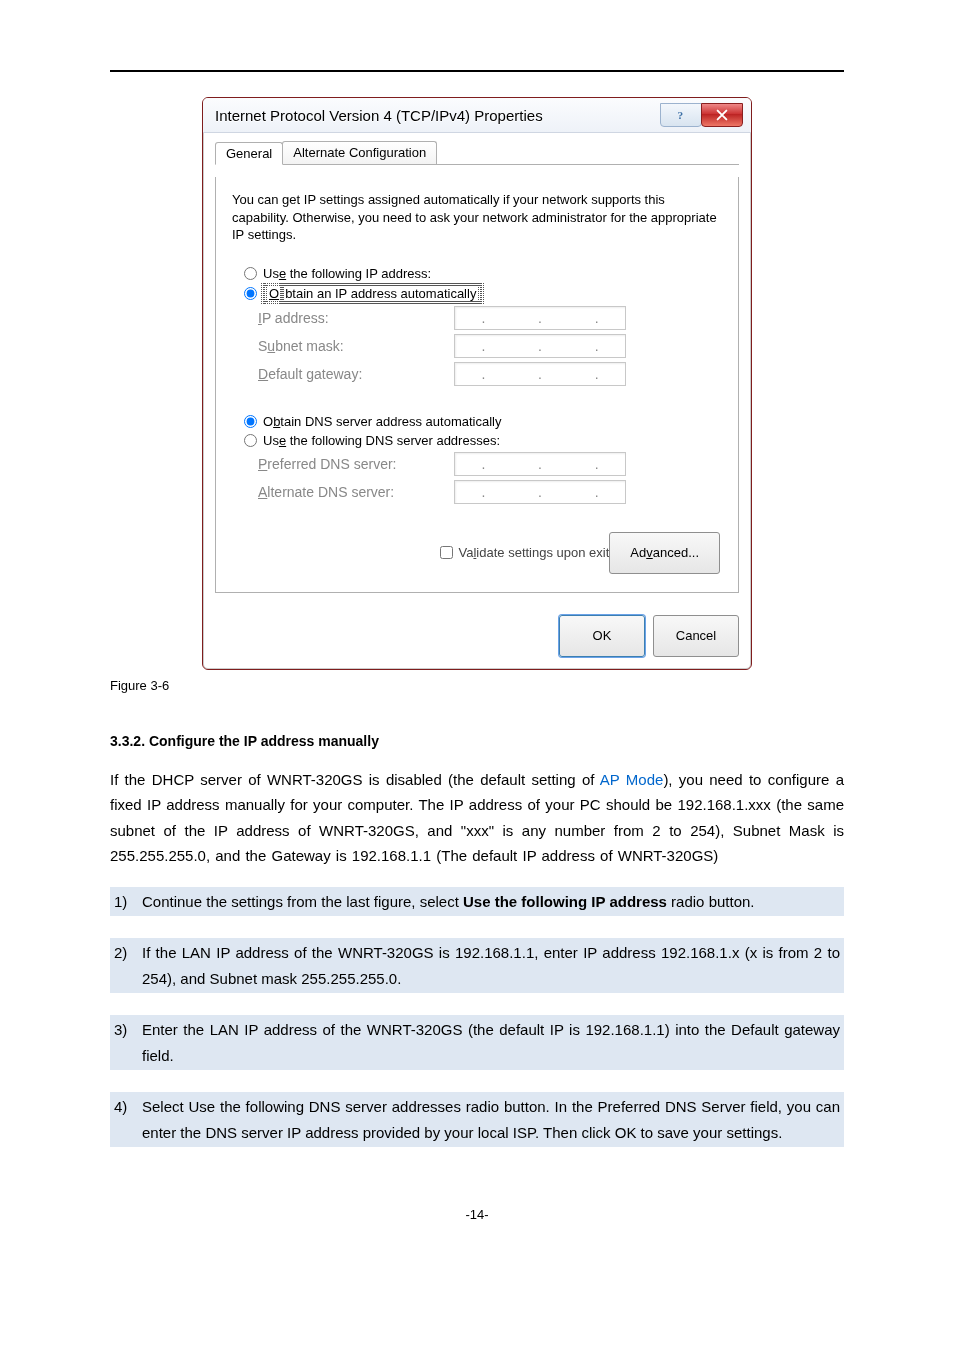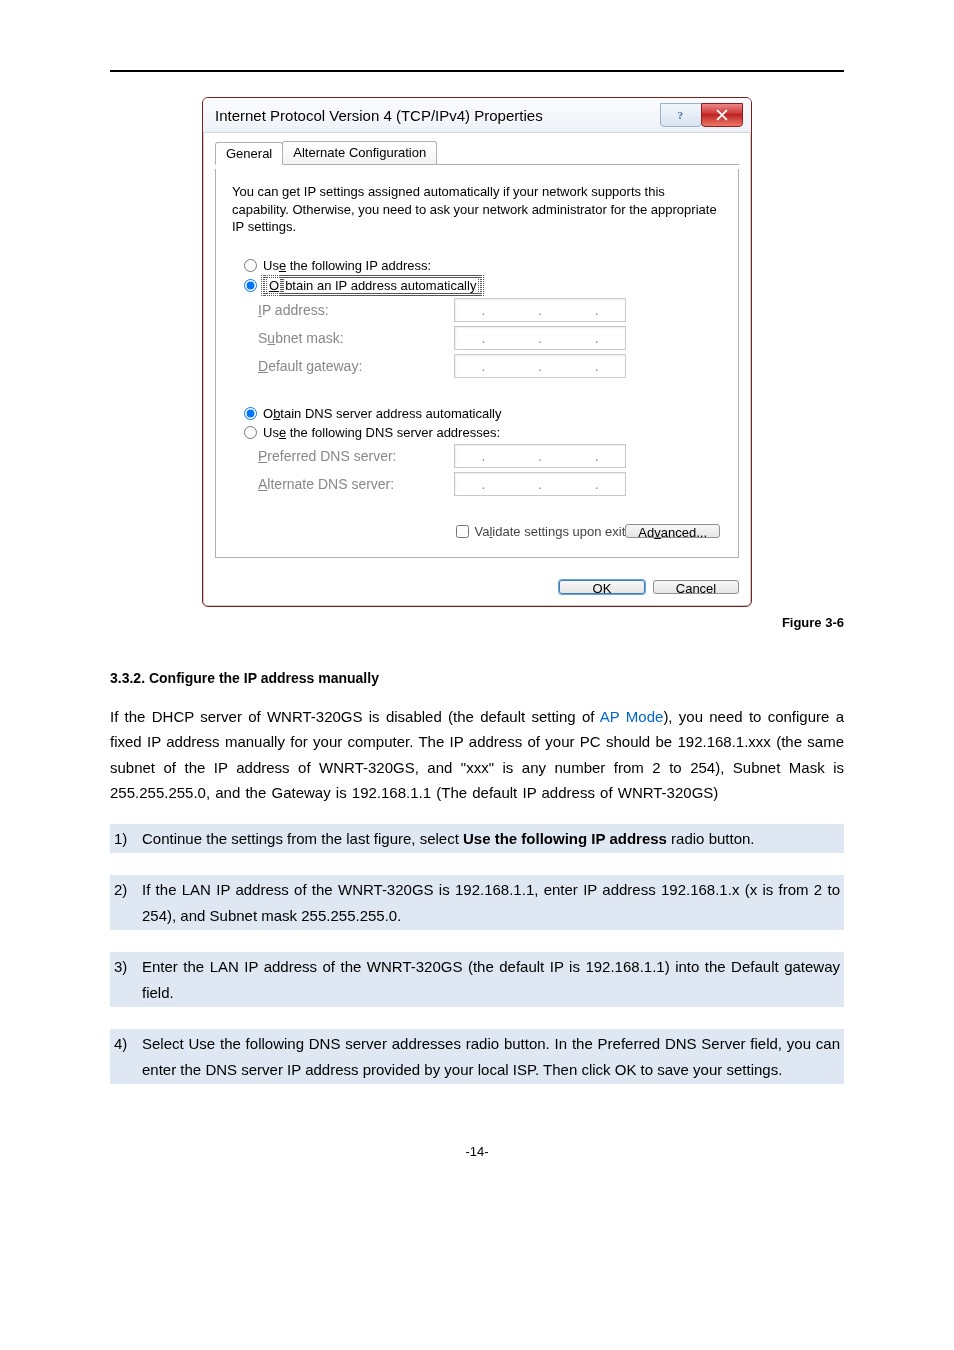--- a/index.html
+++ b/index.html
@@ -67,21 +67,21 @@
     color:#fff;
     margin-left:-1px;
   }
   .tb-close svg { width:14px; height:14px; }
   .dialog-body {
     padding: 8px 12px 12px 12px;
   }
   .tabs-row {
     display:flex;
     border-bottom:1px solid #b0b0b0;
-    margin-bottom:4px;
+    margin-bottom:12px;
   }
   .tab {
     padding: 3px 10px;
     font-size:13px;
     background: linear-gradient(#fff,#f3f3f3);
     border:1px solid #b0b0b0;
     border-bottom:none;
     border-radius:3px 3px 0 0;
     position:relative;
     margin-right:-1px;
@@ -136,40 +136,40 @@
   }
   .field-row .trailing { width:84px; }
   .validate-row {
     display:flex; align-items:center; justify-content:flex-end;
     margin:14px 2px 2px 14px;
     font-size:13px;
   }
   .validate-row label { display:flex; align-items:center; color:#444; }
   .validate-row input[type=checkbox]{ margin:0 6px 0 0; }
   .btn {
-    min-width:86px; height:14px;
+    min-width:86px; height:42px;
     background: linear-gradient(#f8f8f8,#e6e6e6);
     border:1px solid #8f8f8f;
     border-radius:3px;
     font-size:13px;
     font-family:"Segoe UI",Tahoma,sans-serif;
-    padding:0 12px;
+    padding:0 20px;
     cursor:pointer;
   }
   .btn.default {
     box-shadow: 0 0 0 1px #6aa2e8;
     border-color:#3c7fb1;
   }
   .dialog-footer {
     display:flex; justify-content:flex-end; gap:8px;
     padding:10px 12px 12px 12px;
   }
   .figure-caption {
-    text-align:right;
-    font-weight:bold;
+    text-align:left;
+    font-weight:normal;
     font-size:13px;
     font-family: Arial, sans-serif;
     margin-top:8px;
     margin-bottom:40px;
   }
   
   h3.section-heading {
     font-size:14px;
     font-weight:bold;
     margin: 0 0 18px 0;

